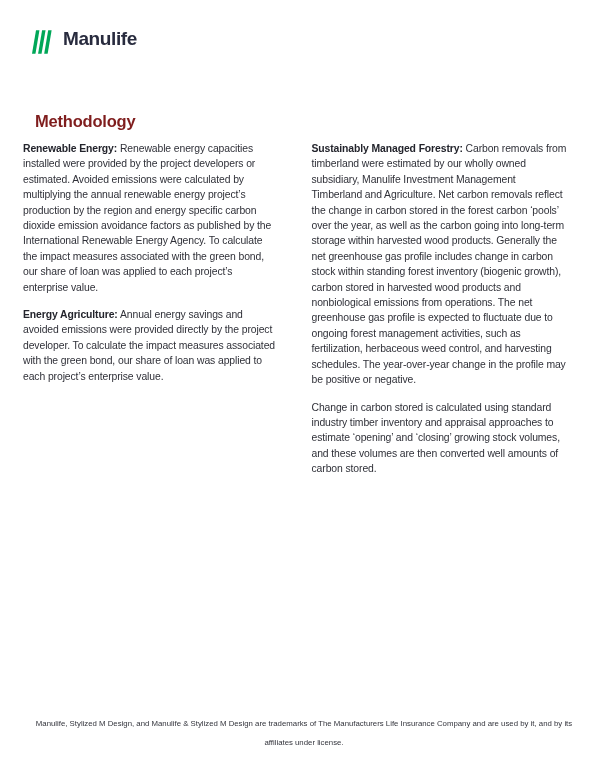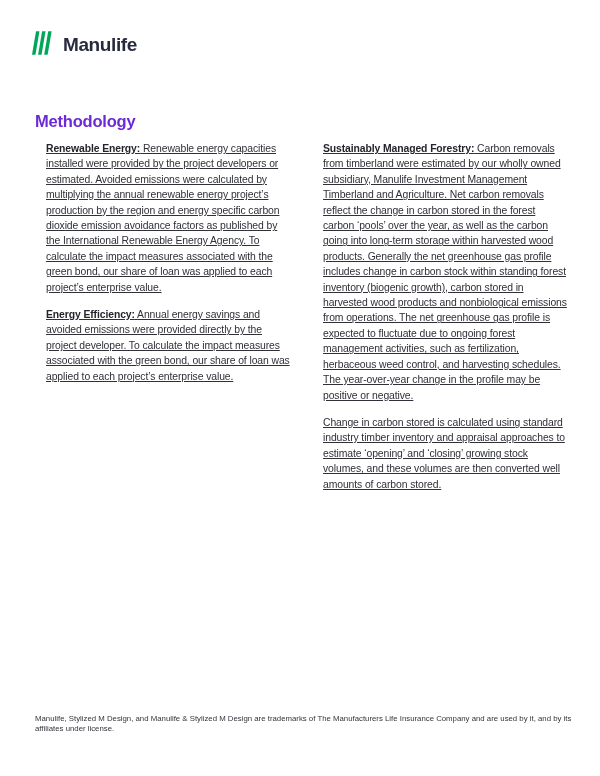--- a/index.html
+++ b/index.html
@@ -11,74 +11,74 @@
     font-family: "Liberation Sans", sans-serif;
     color: #2f3038;
     overflow: hidden;
     box-sizing: border-box;
   }
   .logo {
     position: absolute;
     top: 29px;
     left: 32px;
     display: flex;
-    align-items: flex-end;
+    align-items: flex-start;
     gap: 11px;
     height: 27px;
   }
   .logo svg { display: block; }
   .wordmark {
     font-size: 19px;
     font-weight: 700;
     letter-spacing: -0.4px;
     color: #282b3e;
     line-height: 1;
     padding-bottom: 2px;
   }
   .page-title {
     position: absolute;
     top: 112px;
     left: 35px;
     font-size: 16.5px;
     font-weight: 700;
     letter-spacing: -0.2px;
-    color: #6d28d9;
+    color: #7f1d1d;
     margin: 0;
   }
   .columns {
     position: absolute;
     top: 141px;
-    left: 46px;
+    left: 23px;
     right: 33px;
     display: flex;
     gap: 33px;
-    text-decoration: underline;
   }
   .col { flex: 1 1 0; }
   .col p {
     margin: 0 0 12px 0;
     font-size: 10.4px;
     line-height: 15.4px;
     letter-spacing: -0.1px;
     color: #2f3038;
     text-align: left;
   }
   .col p strong {
     font-weight: 700;
     color: #23242c;
   }
   .footer {
     position: absolute;
     left: 35px;
     right: 27px;
     top: 714px;
     font-size: 7.8px;
-    line-height: 10px;
+    line-height: 19px;
     color: #33343c;
     letter-spacing: 0;
+    text-align: center;
   }
   .footer .line2 {
     margin-top: 12px;
     font-size: 8px;
   }
   .footer .seg { margin-right: 15px; }
 </style>
 </head>
 <body>
 
@@ -95,21 +95,21 @@
       </svg>
     </span>
     <span class="wordmark">Manulife</span>
   </div>
 
   <h1 class="page-title">Methodology</h1>
 
   <div class="columns">
     <div class="col">
       <p><strong>Renewable Energy:</strong> <span>Renewable energy capacities installed were provided by the project developers or estimated. Avoided emissions were calculated by multiplying the annual renewable energy project’s production by the region and energy specific carbon dioxide emission avoidance factors as published by the International Renewable Energy Agency. To calculate the impact measures associated with the green bond, our share of loan was applied to each project’s enterprise value.</span></p>
-      <p><strong>Energy Efficiency:</strong> <span>Annual energy savings and avoided emissions were provided directly by the project developer. To calculate the impact measures associated with the green bond, our share of loan was applied to each project’s enterprise value.</span></p>
+      <p><strong>Energy Agriculture:</strong> <span>Annual energy savings and avoided emissions were provided directly by the project developer. To calculate the impact measures associated with the green bond, our share of loan was applied to each project’s enterprise value.</span></p>
     </div>
     <div class="col">
       <p><strong>Sustainably Managed Forestry:</strong> <span>Carbon removals from timberland were estimated by our wholly owned subsidiary, Manulife Investment Management Timberland and Agriculture. Net carbon removals reflect the change in carbon stored in the forest carbon ‘pools’ over the year, as well as the carbon going into long-term storage within harvested wood products. Generally the net greenhouse gas profile includes change in carbon stock within standing forest inventory (biogenic growth), carbon stored in harvested wood products and nonbiological emissions from operations. The net greenhouse gas profile is expected to fluctuate due to ongoing forest management activities, such as fertilization, herbaceous weed control, and harvesting schedules. The year-over-year change in the profile may be positive or negative.</span></p>
       <p><span>Change in carbon stored is calculated using standard industry timber inventory and appraisal approaches to estimate ‘opening’ and ‘closing’ growing stock volumes, and these volumes are then converted well amounts of carbon stored.</span></p>
     </div>
   </div>
 
   <div class="footer">
     <div class="line1">Manulife, Stylized M Design, and Manulife &amp; Stylized M Design are trademarks of The Manufacturers Life Insurance Company and are used by it, and by its affiliates under license.</div>
   </div>

